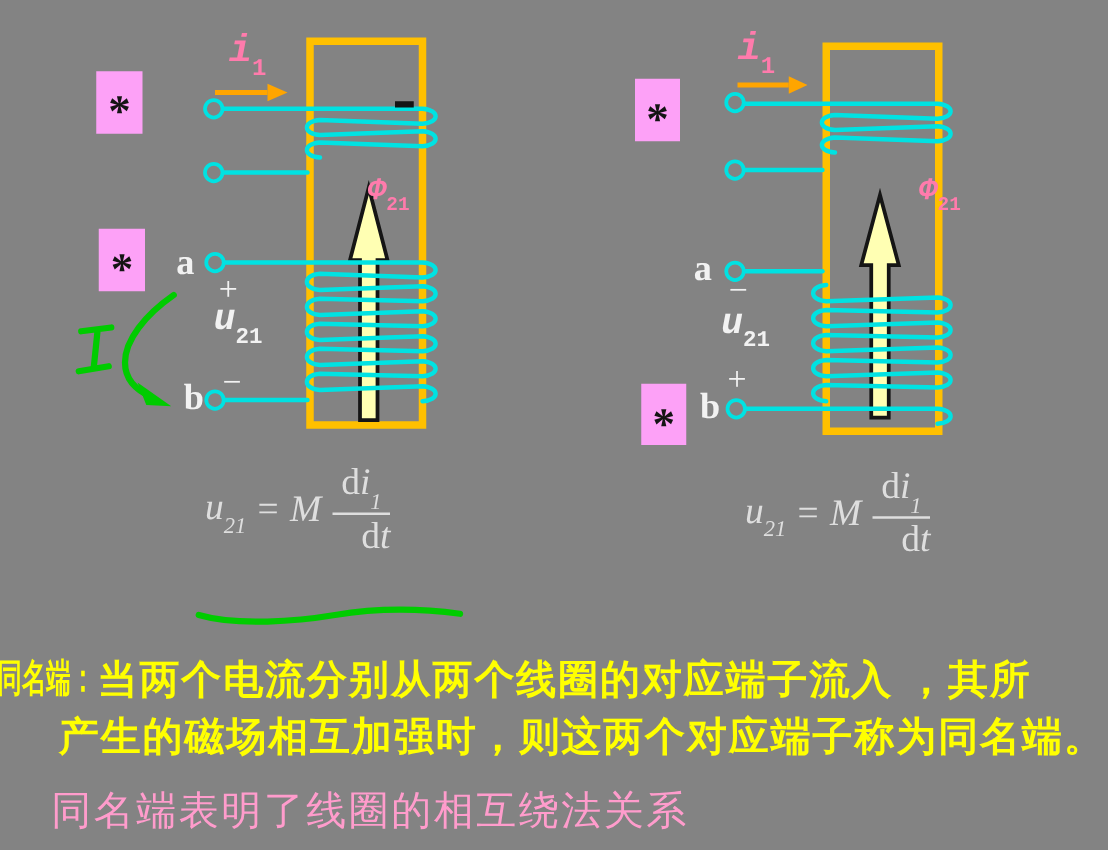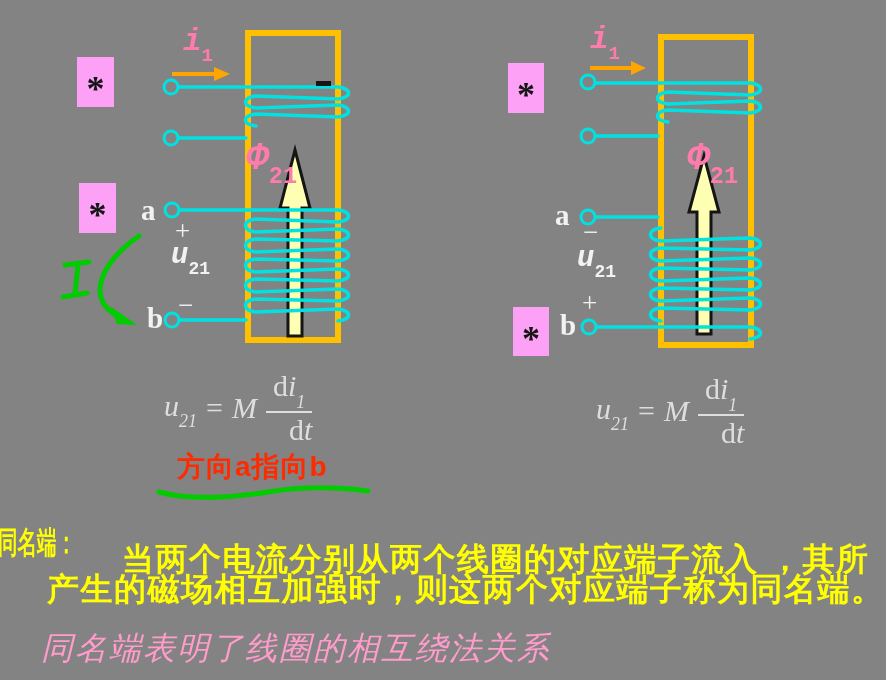--- a/index.html
+++ b/index.html
@@ -21,21 +21,21 @@
   .iarrow{stroke:var(--current_arrow);stroke-width:4;fill:none;}
   .iarrow-head{fill:var(--current_arrow);stroke:none;}
   .green{stroke:var(--annotation_green);stroke-width:5;fill:none;stroke-linecap:round;}
   .green-fill{fill:var(--annotation_green);stroke:none;}
   .minus-mark{fill:var(--outline);}
   .lbl{position:absolute;line-height:1;white-space:nowrap;}
   .math{font-family:Liberation Mono, monospace;font-style:italic;font-weight:bold;}
   .pink{color:var(--label_pink);}
   .lbl sub{font-size:0.62em;font-style:normal;font-weight:bold;position:relative;bottom:-0.22em;}
   .cur{font-size:31px;}
-  .flx{font-size:38px;}
+  .flx{font-size:25px;padding-left:48px;}
   .trm{font-size:29px;font-family:"Liberation Serif",serif;font-weight:bold;color:var(--text_white);}
   .pol{font-size:27px;font-family:"Liberation Serif",serif;color:var(--text_white);}
   .volt{font-size:29px;color:var(--text_white);}
   .dotbox{position:absolute;background:var(--box_pink);display:flex;align-items:center;justify-content:center;}
   .dotbox span{font-family:"Liberation Serif",serif;font-weight:bold;font-size:36px;color:#141414;transform:translateY(7px);}
   .formula{position:absolute;display:flex;align-items:center;gap:9px;
     font-family:"Liberation Serif",serif;font-style:italic;font-size:30px;color:var(--formula_gray);}
   .formula sub{font-size:0.6em;position:relative;bottom:-0.25em;font-style:italic;}
   .rm{font-style:normal;}
   .frac{display:inline-flex;flex-direction:column;align-items:flex-end;}
@@ -136,22 +136,21 @@
   <div class="formula" style="left:596px;top:372px;">
     <span><span>u</span><sub>21</sub></span>
     <span class="rm">=</span>
     <span>M</span>
     <span class="frac">
       <span class="num"><span class="rm">d</span><span>i</span><sub>1</sub></span>
       <span class="den"><span class="rm">d</span><span>t</span></span>
     </span>
   </div>
 
-  <div class="direction" style="left:177px;top:453px;">方向a指向b</div>
 
   <div class="notes">
     <div class="nline nheading" style="left:-2px;top:527px;">同名端：</div>
-    <div class="nline" style="left:78px;top:543px;margin-left:44px;">当两个电流分别从两个线圈的对应端子流入 ，其所</div>
+    <div class="nline" style="left:78px;top:527px;">当两个电流分别从两个线圈的对应端子流入 ，其所</div>
     <div class="nline" style="left:47px;top:573px;">产生的磁场相互加强时，则这两个对应端子称为同名端。</div>
-    <div class="nline npink" style="left:41px;top:632px;font-style:italic;">同名端表明了线圈的相互绕法关系</div>
+    <div class="nline npink" style="left:41px;top:632px;">同名端表明了线圈的相互绕法关系</div>
   </div>
 
 </div>
 
 </body></html>

